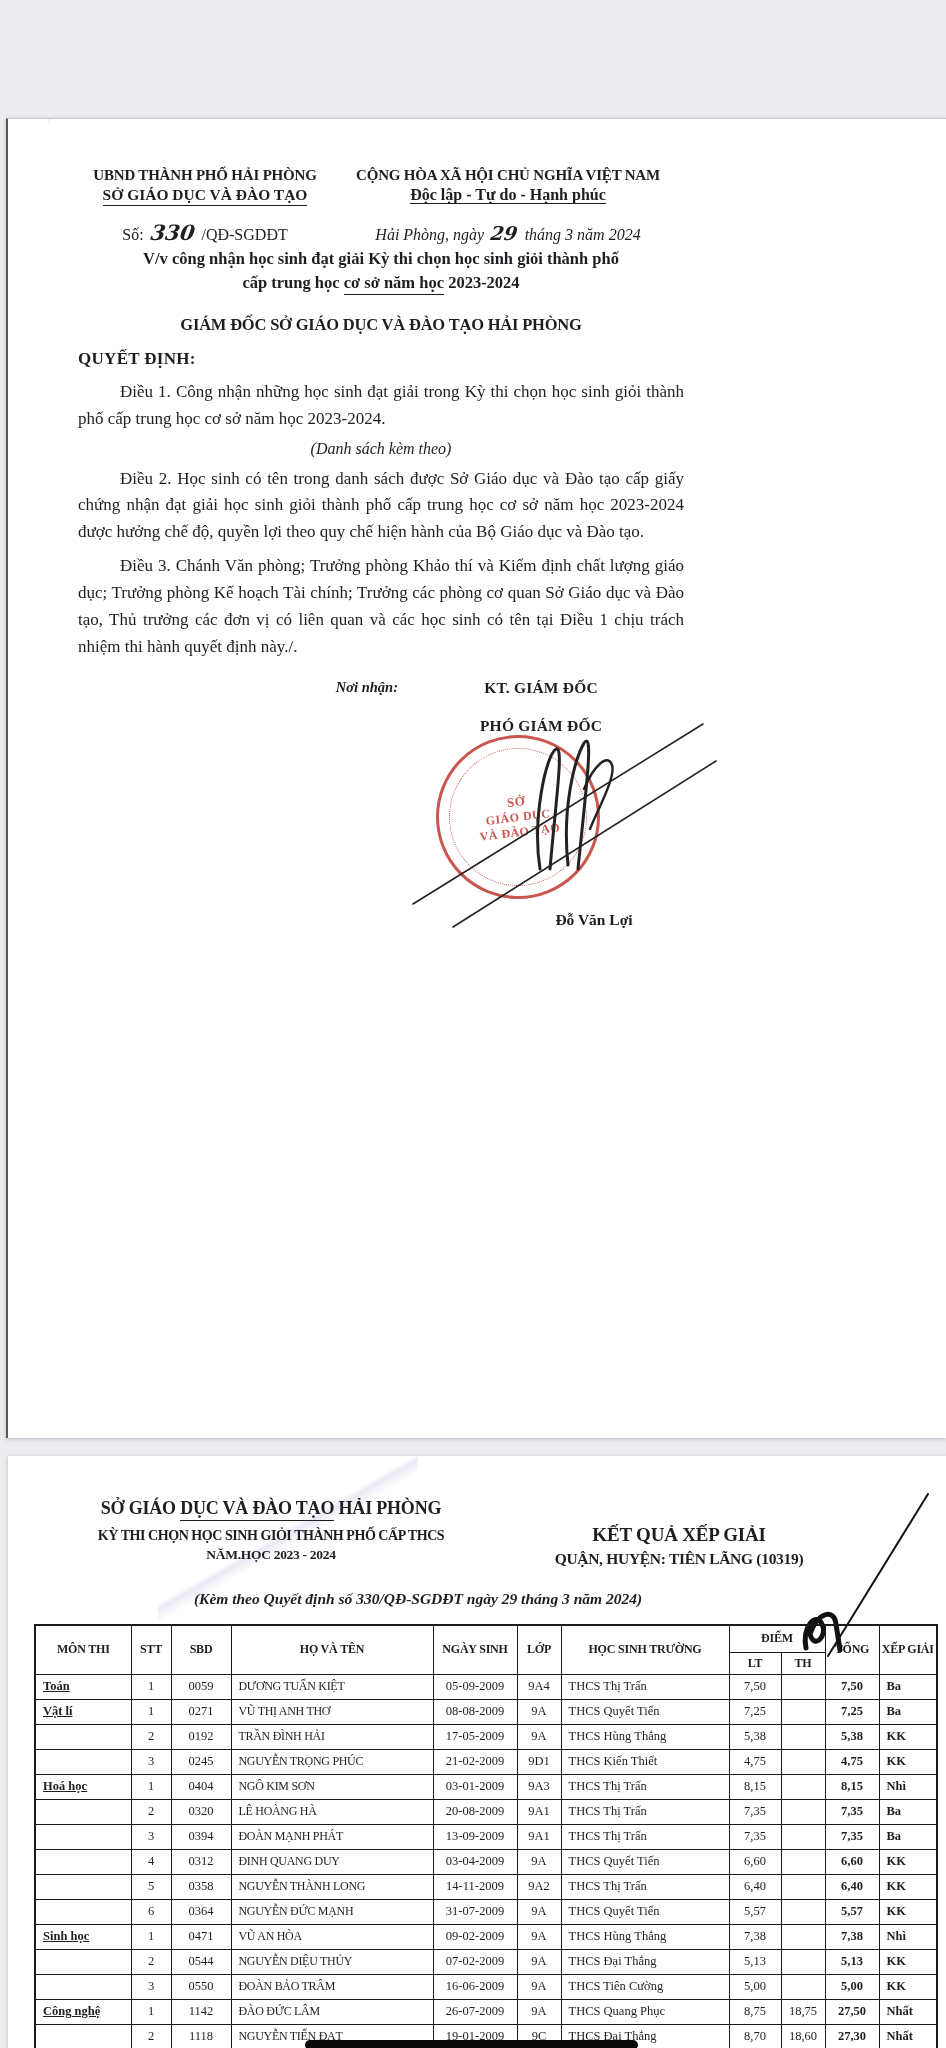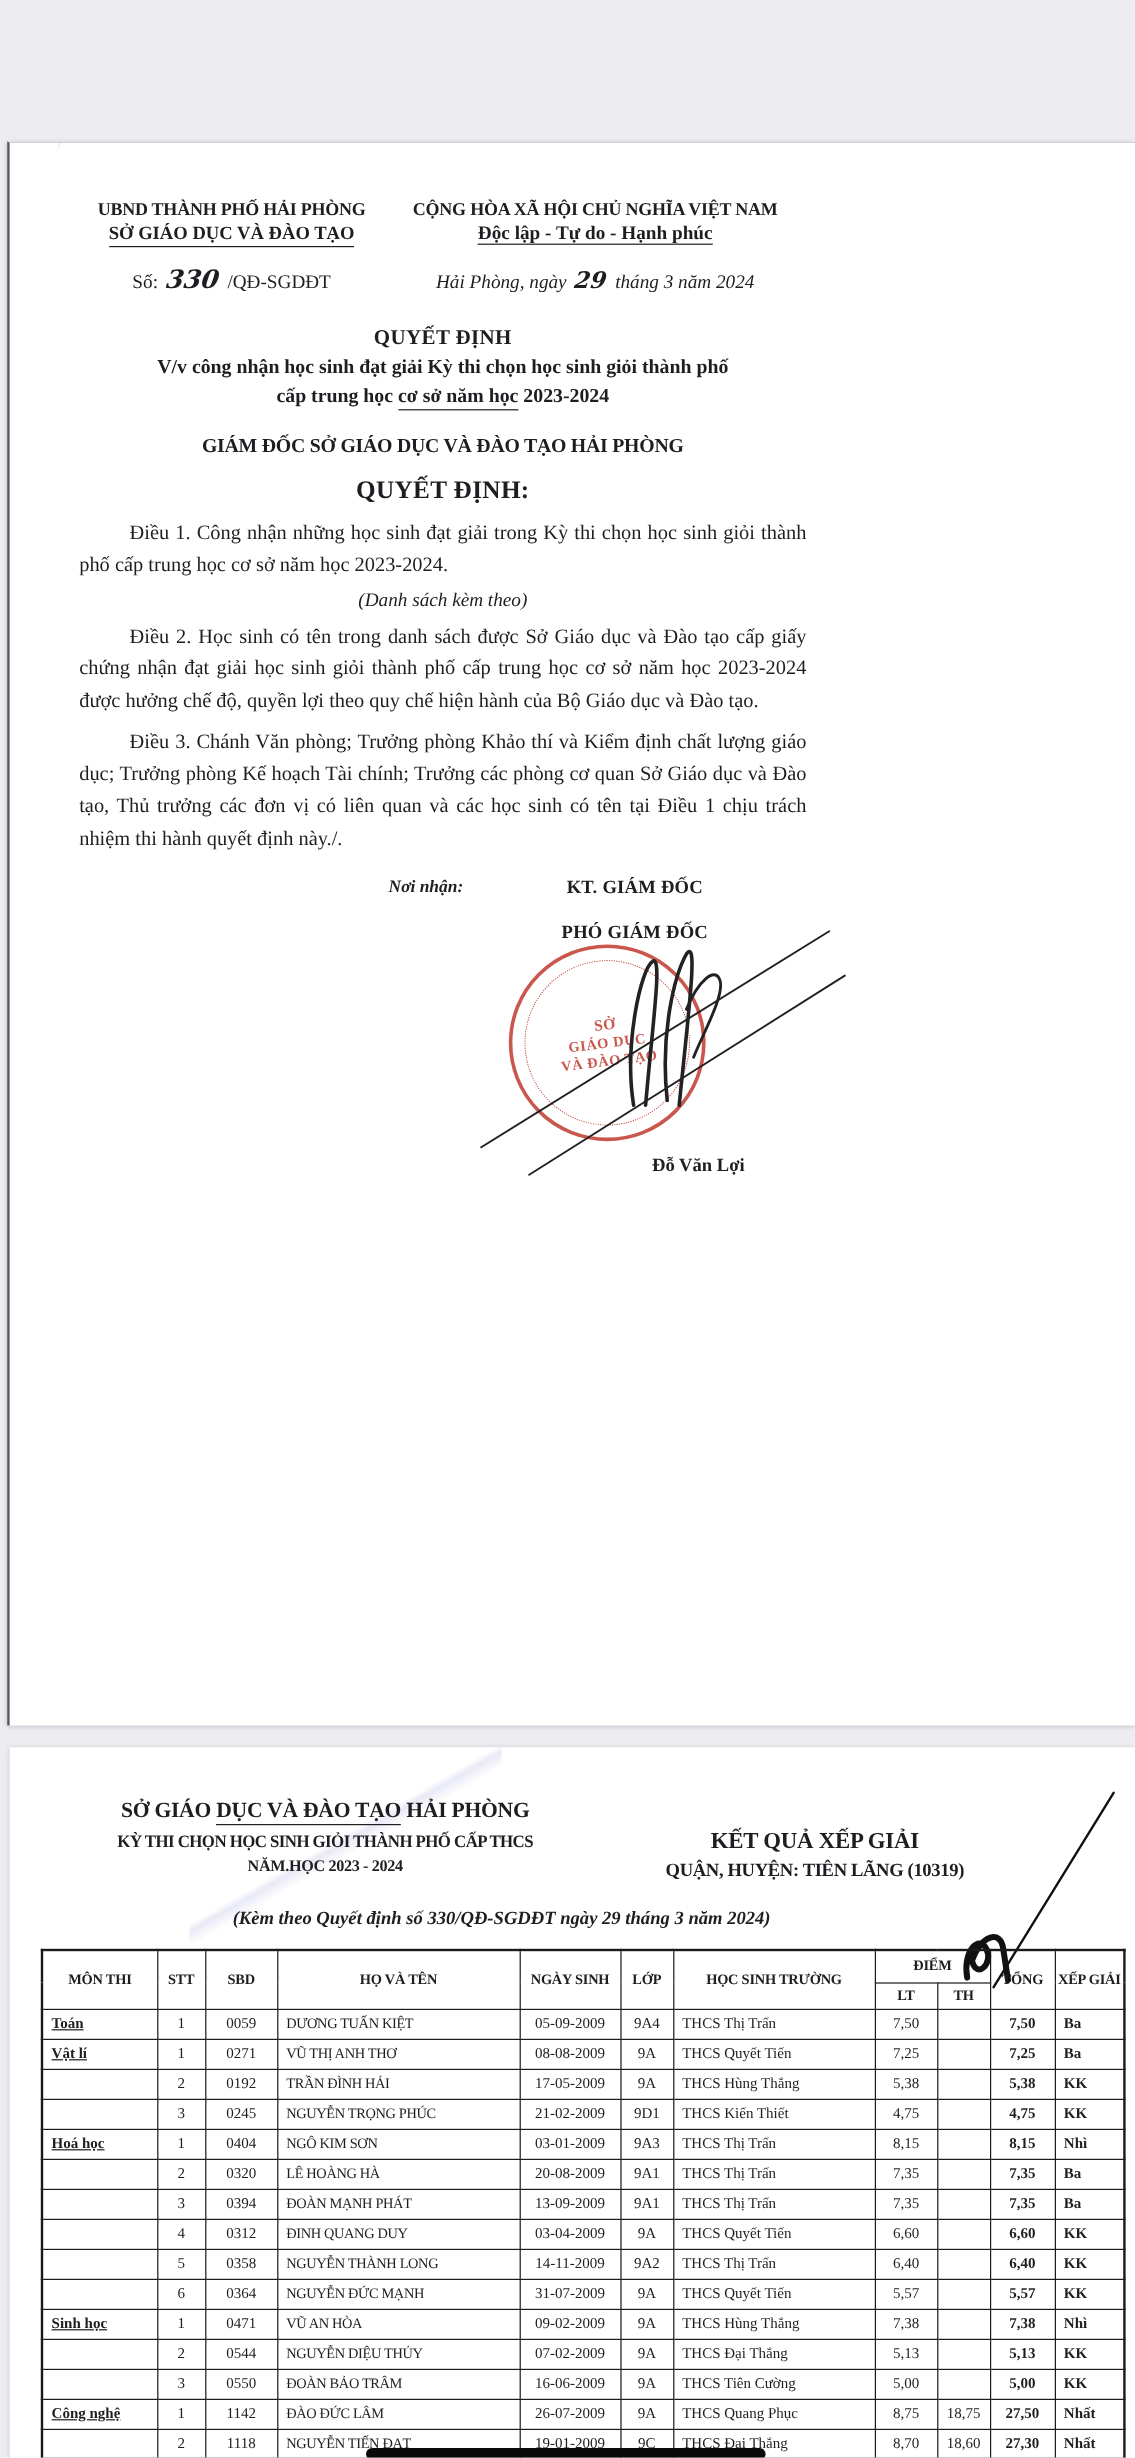--- a/index.html
+++ b/index.html
@@ -15,40 +15,40 @@
   }
   .page{position:absolute; background:var(--paper); box-shadow:0 1px 4px rgba(40,40,60,.25);}
   #page1{left:6px; top:118px; width:940px; height:1320px; border-left:2px solid #55565e; border-top:1px solid #c9c9d0;}
   #page1::before{content:""; position:absolute; left:40px; top:0; width:210px; height:230px;
     background:linear-gradient(115deg, rgba(120,125,200,.10) 0 3px, transparent 3px 100%); pointer-events:none;}
   #page2{left:8px; top:1456px; width:938px; height:640px;}
   #page2::before{content:""; position:absolute; left:150px; top:0; width:260px; height:170px;
     background:linear-gradient(150deg, transparent 46%, rgba(130,135,205,.18) 48%, transparent 52%); pointer-events:none;}
 
   
-  .p1-content{position:absolute; left:58px; top:48px; width:606px;}
+  .p1-content{position:absolute; left:70px; top:48px; width:606px;}
   .hdr-row{display:flex;}
   .hdr-left{width:254px; text-align:center;}
   .hdr-right{flex:1; text-align:center;}
   .hdr-line1{font-size:15px; font-weight:bold; letter-spacing:-.2px;}
   .hdr-left .hdr-line2{font-size:15.5px; font-weight:bold; margin-top:2px;}
   .hdr-left .hdr-line2 span{border-bottom:1.5px solid var(--ink); padding-bottom:2px;}
   .hdr-right .hdr-line2{font-size:16px; font-weight:bold; margin-top:2px;}
   .hdr-right .hdr-line2 span{border-bottom:1.5px solid var(--ink); padding-bottom:0;}
   .so-row{display:flex; margin-top:16px; align-items:baseline;}
   .so-left{width:254px; text-align:center; font-size:16px;}
   .hand{font-family:"DejaVu Serif", serif; font-style:italic; font-weight:bold; font-size:21px; transform:skewX(-8deg); display:inline-block; padding:0 3px;}
   .so-right{flex:1; text-align:center; font-style:italic; font-size:16px;}
   .doc-title{text-align:center; font-weight:bold; font-size:17.5px; margin-top:26px; letter-spacing:.3px;}
   .doc-subtitle{text-align:center; font-weight:bold; font-size:16.5px; line-height:1.45; margin-top:2px;}
   .doc-subtitle .u{border-bottom:1.5px solid var(--ink); padding-bottom:2px;}
   .issuer{text-align:center; font-weight:bold; font-size:16.5px; margin-top:20px; letter-spacing:-.2px;}
   .recitals{margin-top:14px;}
   .recitals p{font-style:italic; font-size:17px; line-height:1.6; text-align:justify; text-indent:42px; margin-bottom:5px;}
-  .decide-heading{text-align:center; font-weight:bold; font-size:21px; margin:12px 0 10px; letter-spacing:.3px;}
+  .decide-heading{text-align:left; font-weight:bold; font-size:17px; margin:12px 0 10px; letter-spacing:.3px;}
   .article{font-size:17px; line-height:1.58; text-align:justify; text-indent:42px; margin-bottom:7px;}
   .article .art-label{font-weight:normal;}
   .attachment-note{text-align:center; font-style:italic; font-size:16px; margin:2px 0 8px;}
   .footer-row{display:flex; margin-top:18px;}
   .recipients{width:320px; font-size:13.8px;text-align:right;}
   .recipients-heading{font-weight:bold; font-style:italic; font-size:14.5px; margin-bottom:2px;}
   .recipients-list{list-style:none;}
   .recipients-list li{line-height:1.5;}
   .sign-block{flex:1; position:relative; text-align:center; height:300px;}
   .sign-kt{font-weight:bold; font-size:15.5px; letter-spacing:.2px;}
@@ -115,21 +115,20 @@
         <span class="hand">330</span>
         <span>/QĐ-SGDĐT</span>
       </div>
       <div class="so-right">
         <span>Hải Phòng, ngày</span>
         <span class="hand" style="font-size:19px">29</span>
         <span>tháng 3 năm 2024</span>
       </div>
     </div>
 
-    <div class="doc-title">QUYẾT ĐỊNH</div>
     <div class="doc-subtitle">
       <div>V/v công nhận học sinh đạt giải Kỳ thi chọn học sinh giỏi thành phố</div>
       <div><span>cấp trung học </span><span class="u">cơ sở năm học</span><span> 2023-2024</span></div>
     </div>
 
     <div class="issuer">GIÁM ĐỐC SỞ GIÁO DỤC VÀ ĐÀO TẠO HẢI PHÒNG</div>
 
     <div class="recitals">
       <p></p>
         <p></p>

